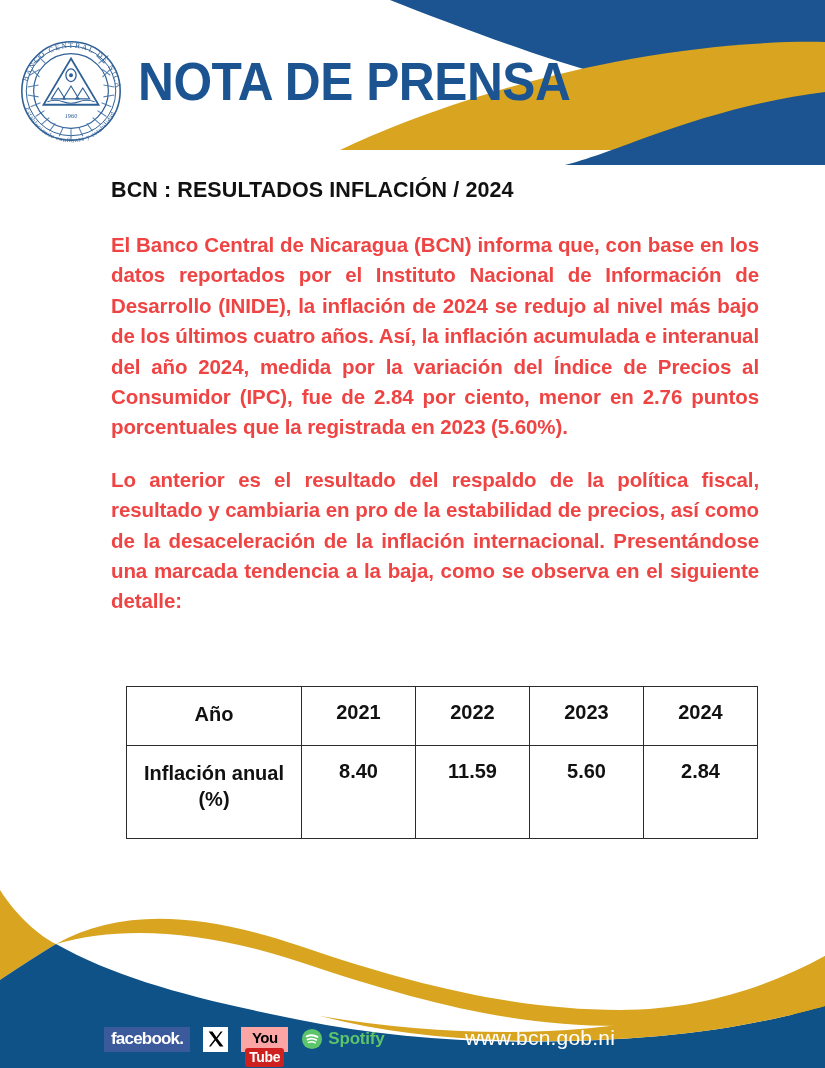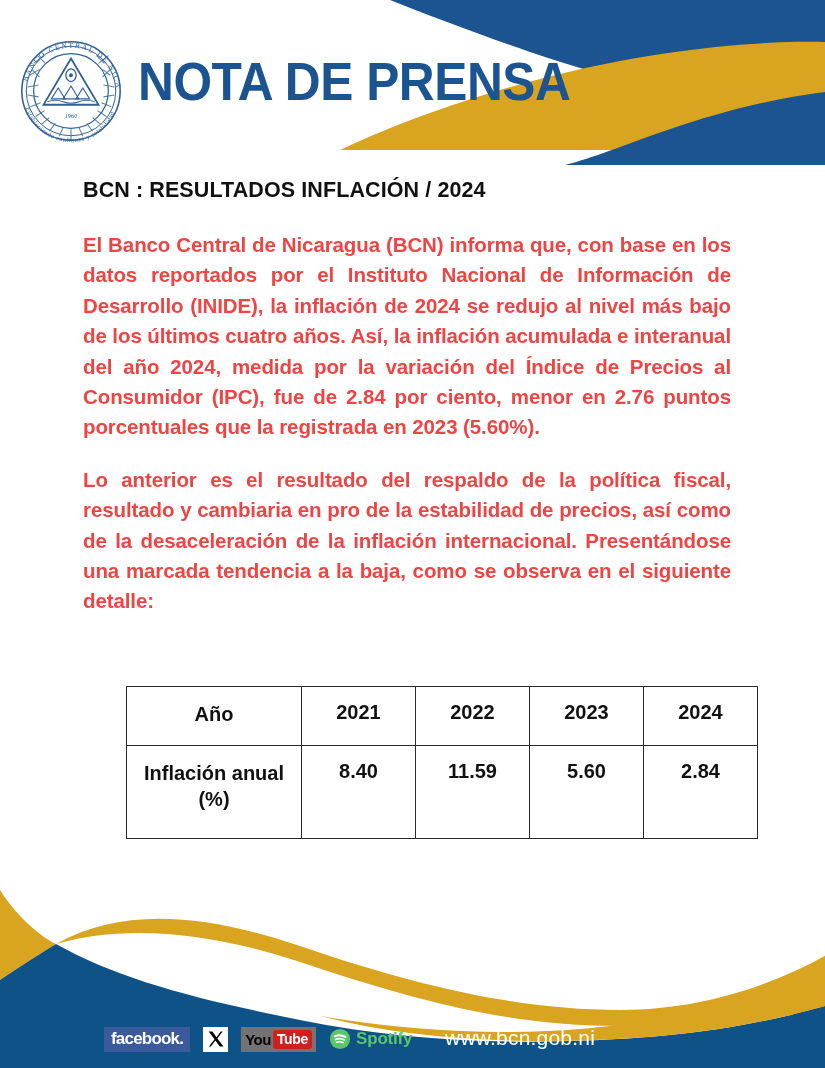--- a/index.html
+++ b/index.html
@@ -57,21 +57,21 @@
     color: #1b5490;
     letter-spacing: -0.5px;
     transform: scaleX(0.92);
     transform-origin: left center;
     white-space: nowrap;
   }
 
   
   .content {
     position: absolute;
-    left: 83px;
+    left: 111px;
     top: 176px;
     width: 648px;
   }
   .doc-title {
     font-size: 21.5px;
     line-height: 28px;
     font-weight: bold;
     color: #111;
     letter-spacing: 0.1px;
     margin: 0 0 26px 0;
@@ -114,20 +114,21 @@
   td.label-cell { width: 166px; line-height: 26px; }
   td.year-cell  { width: 105px; }
 
   
   .footer {
     position: absolute;
     left: 0;
     bottom: 0;
     width: 655px;
     height: 208px;
+    padding-left: 20px;
   }
   .footer-waves {
     position: absolute;
     left: 0; top: 0;
     width: 825px;
     height: 208px;
     display: block;
   }
   .social {
     position: absolute;
@@ -150,26 +151,27 @@
   }
   .x-badge {
     background: #ffffff;
     width: 25px;
     height: 25px;
     display: flex;
     align-items: center;
     justify-content: center;
   }
   .yt-badge {
-    background: #737373;
+    background: #fca5a5;
     display: flex;
     align-items: center;
     gap: 2px;
     padding: 2px 4px;
     height: 21px;
+    flex-direction: column;
   }
   .yt-you {
     color: #000;
     font-size: 15px;
     font-weight: bold;
     line-height: 17px;
     letter-spacing: -0.5px;
   }
   .yt-tube {
     background: #cd201f;

